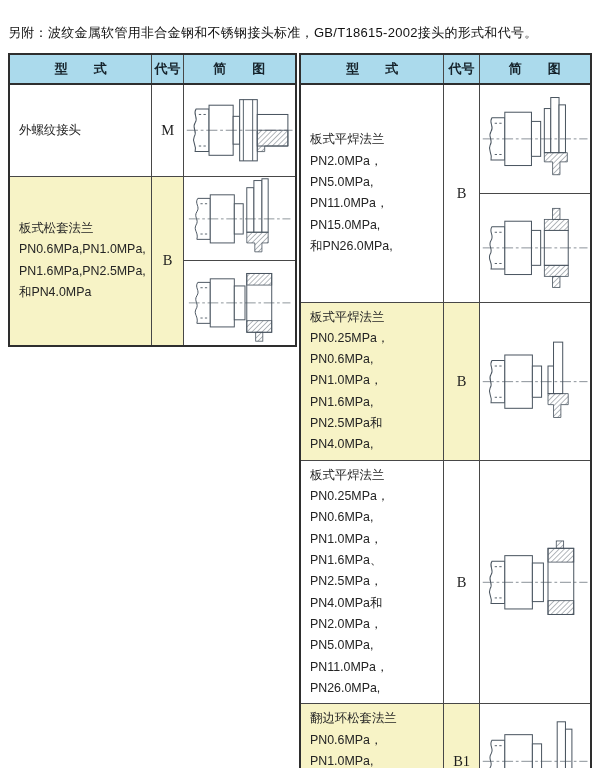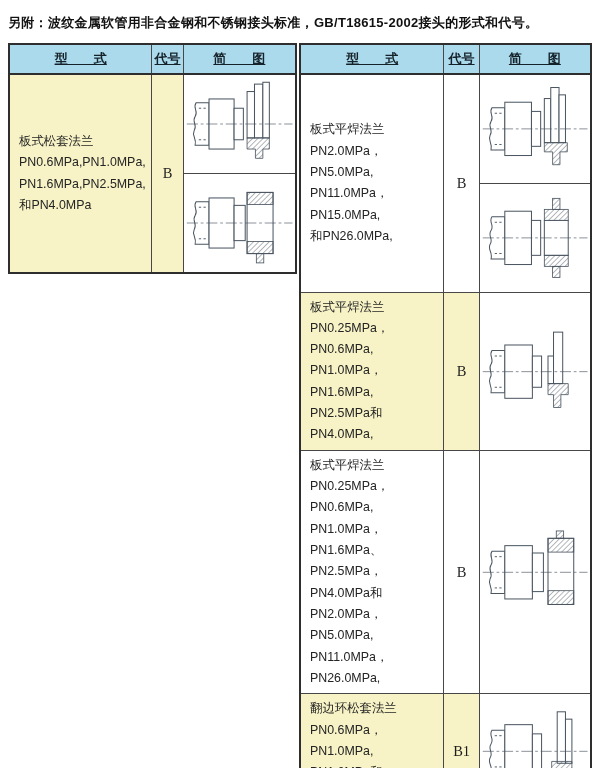--- a/index.html
+++ b/index.html
@@ -3,28 +3,28 @@
 <meta charset="utf-8">
 <style>
   :root{
     --header-bg:#abdaec; --highlight-bg:#f7f3c6; --border:#2e2e2e; --grid:#474747;
     --text:#242424; --title-text:#111; --page-bg:#ffffff;
   }
   *{box-sizing:border-box;}
   html,body{margin:0;padding:0;background:var(--page-bg);}
   body{width:600px;height:768px;overflow:hidden;font-family:"Liberation Sans",sans-serif;color:var(--text);}
   .page{padding:6px 7px 0 8px;}
-  .title{font-size:13px;font-weight:bold;color:var(--title-text);margin:8px 0 11px 0;letter-spacing:.3px;}
+  .title{font-size:13px;font-weight:normal;color:var(--title-text);margin:18px 0 11px 0;letter-spacing:.3px;}
   .tables{display:flex;gap:2px;align-items:flex-start;}
   table.ctable{border-collapse:collapse;table-layout:fixed;border:2px solid var(--border);}
   #table-left{width:289px;}
   #table-right{width:293px;}
   td{border:1px solid var(--grid);padding:0;vertical-align:middle;overflow:hidden;}
   tr.head td{background:var(--header-bg);border-bottom:2px solid var(--border);
-    text-align:center;font-weight:bold;font-size:13px;color:#15222a;text-decoration:underline;}
+    text-align:center;font-weight:bold;font-size:13px;color:#15222a;}
   td.type{padding:4px 4px 4px 9px;}
   td.type .tt{white-space:pre-line;font-size:12.4px;line-height:1.72;color:var(--text);}
   td.code{text-align:center;font-family:"Liberation Serif",serif;font-size:14.5px;color:#1d1d1d;}
   tr.hl td.type, tr.hl td.code{background:var(--highlight-bg);}
   td.diag{position:relative;background:#fff;}
   .dfill{position:absolute;inset:0;}
   .stack{display:flex;flex-direction:column;}
   .dhalf{flex:1;position:relative;min-height:0;}
   .dhalf + .dhalf{border-top:1px solid var(--grid);}
   svg.dg{position:absolute;inset:0;width:100%;height:100%;display:block;}
@@ -50,21 +50,44 @@
           <col style="width:142px">
           <col style="width:31px">
           <col style="width:112px">
         </colgroup>
       <tbody>
       <tr class="head" style="height:30px">
         <td>型　　式</td>
         <td>代号</td>
         <td>简　　图</td>
       </tr>
-      <tr style="height:199px" class="hl">
+      <tr style="height:92px">
+        <td class="type">
+              <div class="tt">外螺纹接头</div>
+            </td>
+        <td class="code">M</td>
+        <td class="diag">
+              <div class="dfill">
+                <svg class="dg" viewBox="0 0 120 94" preserveAspectRatio="xMidYMid meet">
+                  <path d="M27 24 L13 24 C9 30 16 33 12 39 C8 45 15 48 11 54 C8 60 14 62 12 70 L27 70 Z" fill="#fff" stroke="#4a5560" stroke-width="1.1"></path>
+                  <line x1="16" y1="30" x2="26" y2="30" stroke="#4a5560" stroke-width="1" stroke-dasharray="2.5 2.5"></line>
+                  <line x1="16" y1="64" x2="26" y2="64" stroke="#4a5560" stroke-width="1" stroke-dasharray="2.5 2.5"></line>
+                  <rect x="27" y="20" width="26" height="54" fill="#fff" stroke="#4a5560" stroke-width="1.1"></rect>
+                  <rect x="53" y="32" width="7" height="30" fill="#fff" stroke="#4a5560" stroke-width="1.1"></rect>
+                  <rect x="60" y="14" width="19" height="66" fill="#fff" stroke="#4a5560" stroke-width="1.1"></rect>
+                  <line x1="64" y1="14" x2="64" y2="80" stroke="#4a5560" stroke-width="1"></line>
+                  <line x1="74" y1="14" x2="74" y2="80" stroke="#4a5560" stroke-width="1"></line>
+                  <rect x="79" y="30" width="33" height="34" fill="#fff" stroke="#4a5560" stroke-width="1.1"></rect>
+                  <polygon points="79,47 112,47 112,64 87,64 87,70 79,70" fill="url(#hatch)" stroke="#4a5560" stroke-width="0.9"></polygon>
+                  <line x1="3" y1="47" x2="117" y2="47" stroke="#4a5560" stroke-width="0.7" stroke-dasharray="12 3 3 3"></line>
+                </svg>
+              </div>
+            </td>
+      </tr>
+      <tr style="height:170px" class="hl">
         <td class="type">
               <div class="tt">板式松套法兰
 PN0.6MPa,PN1.0MPa,
 PN1.6MPa,PN2.5MPa,
 和PN4.0MPa</div>
             </td>
         <td class="code">B</td>
         <td class="diag">
           <div class="dfill stack">
             <div class="dhalf">

